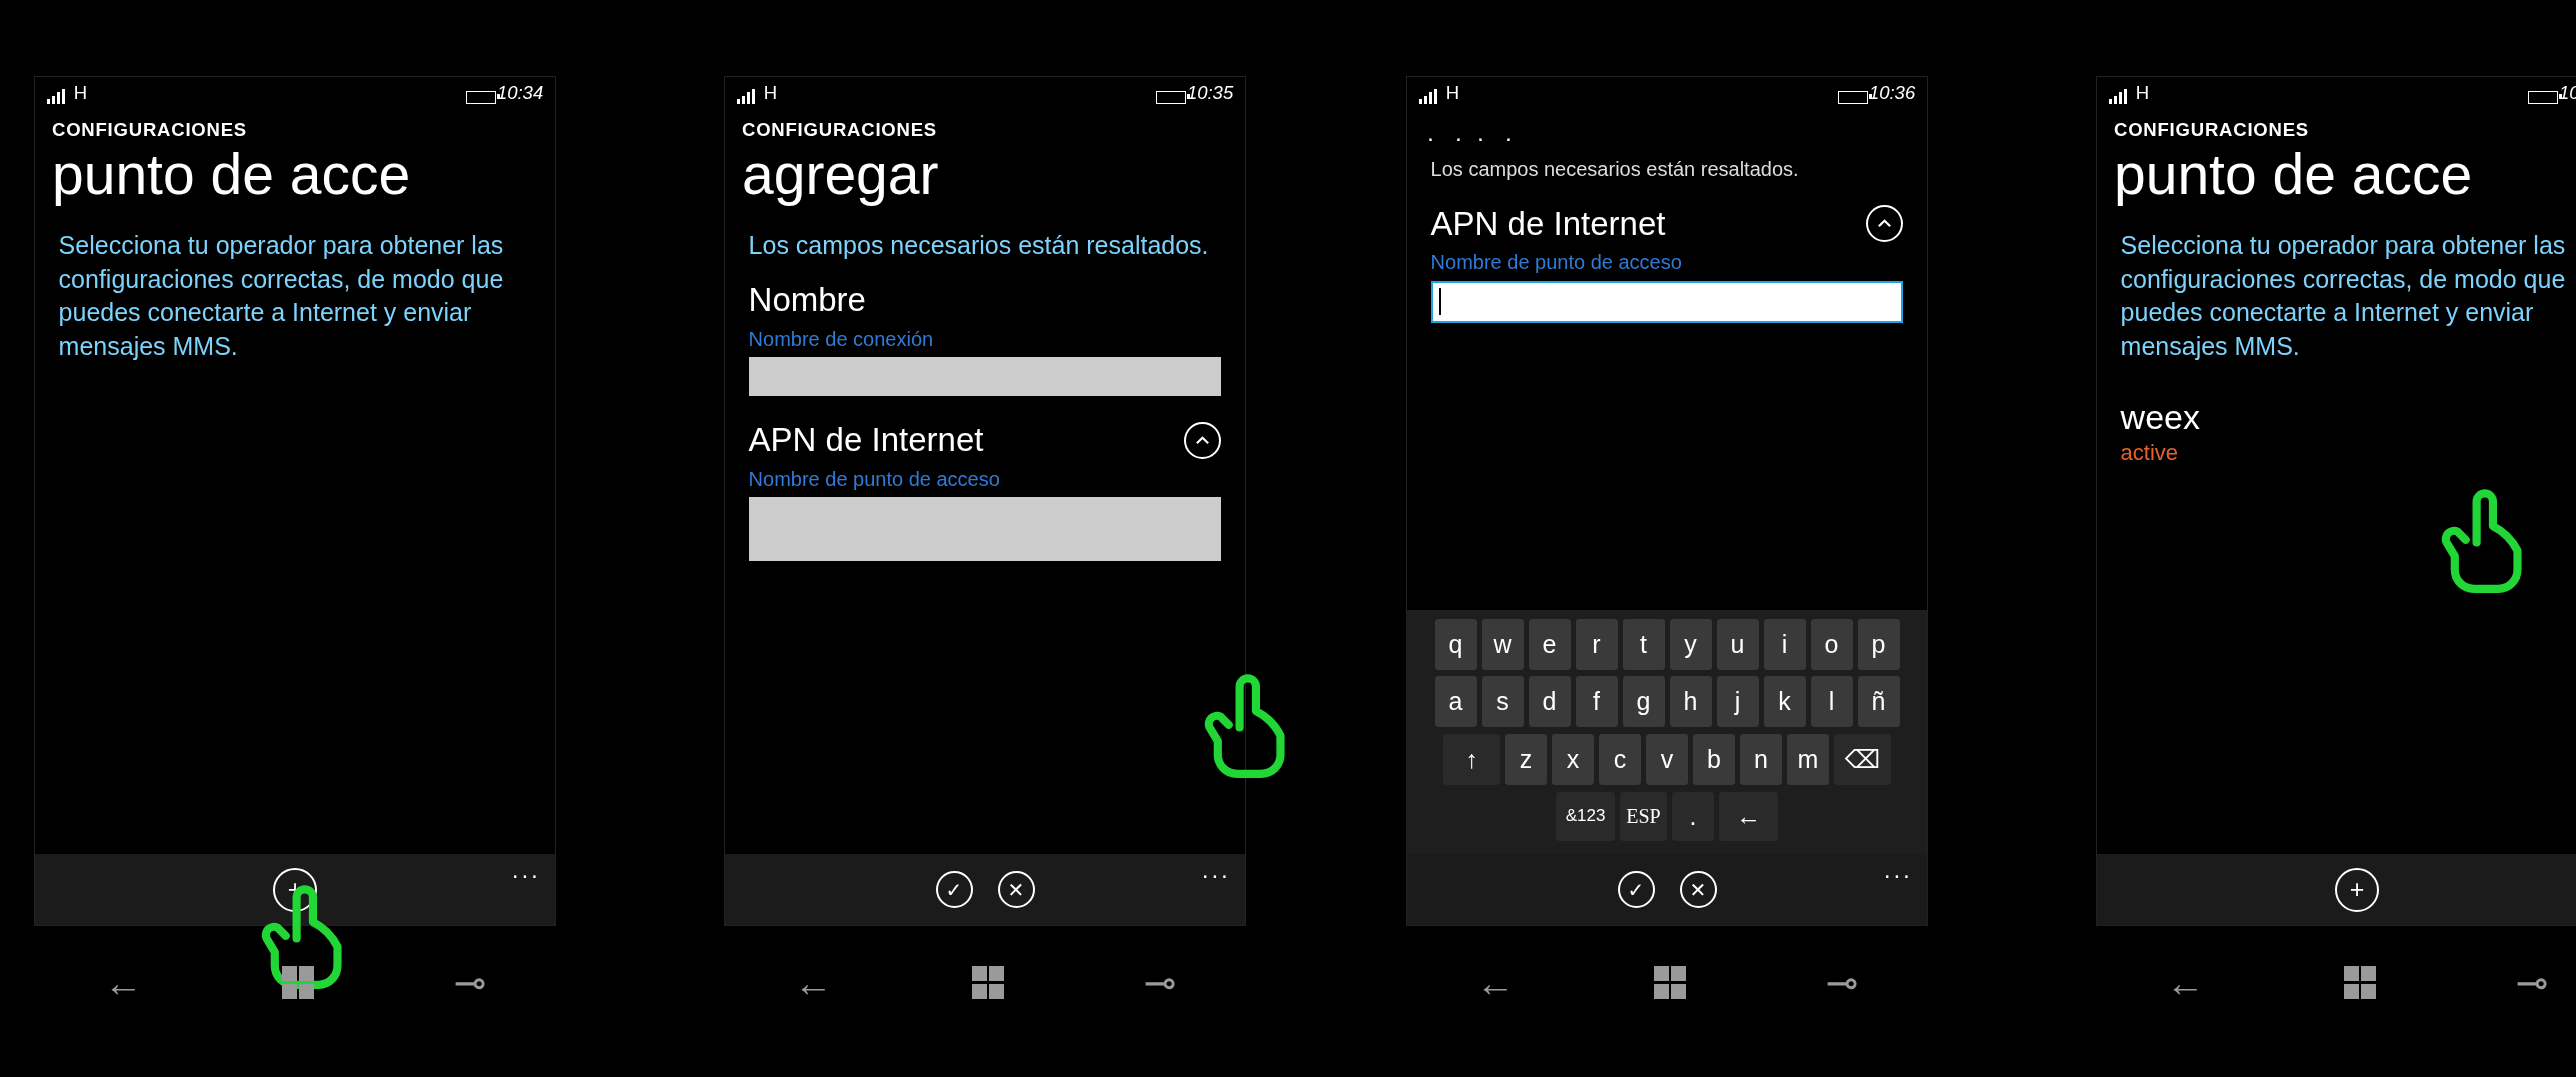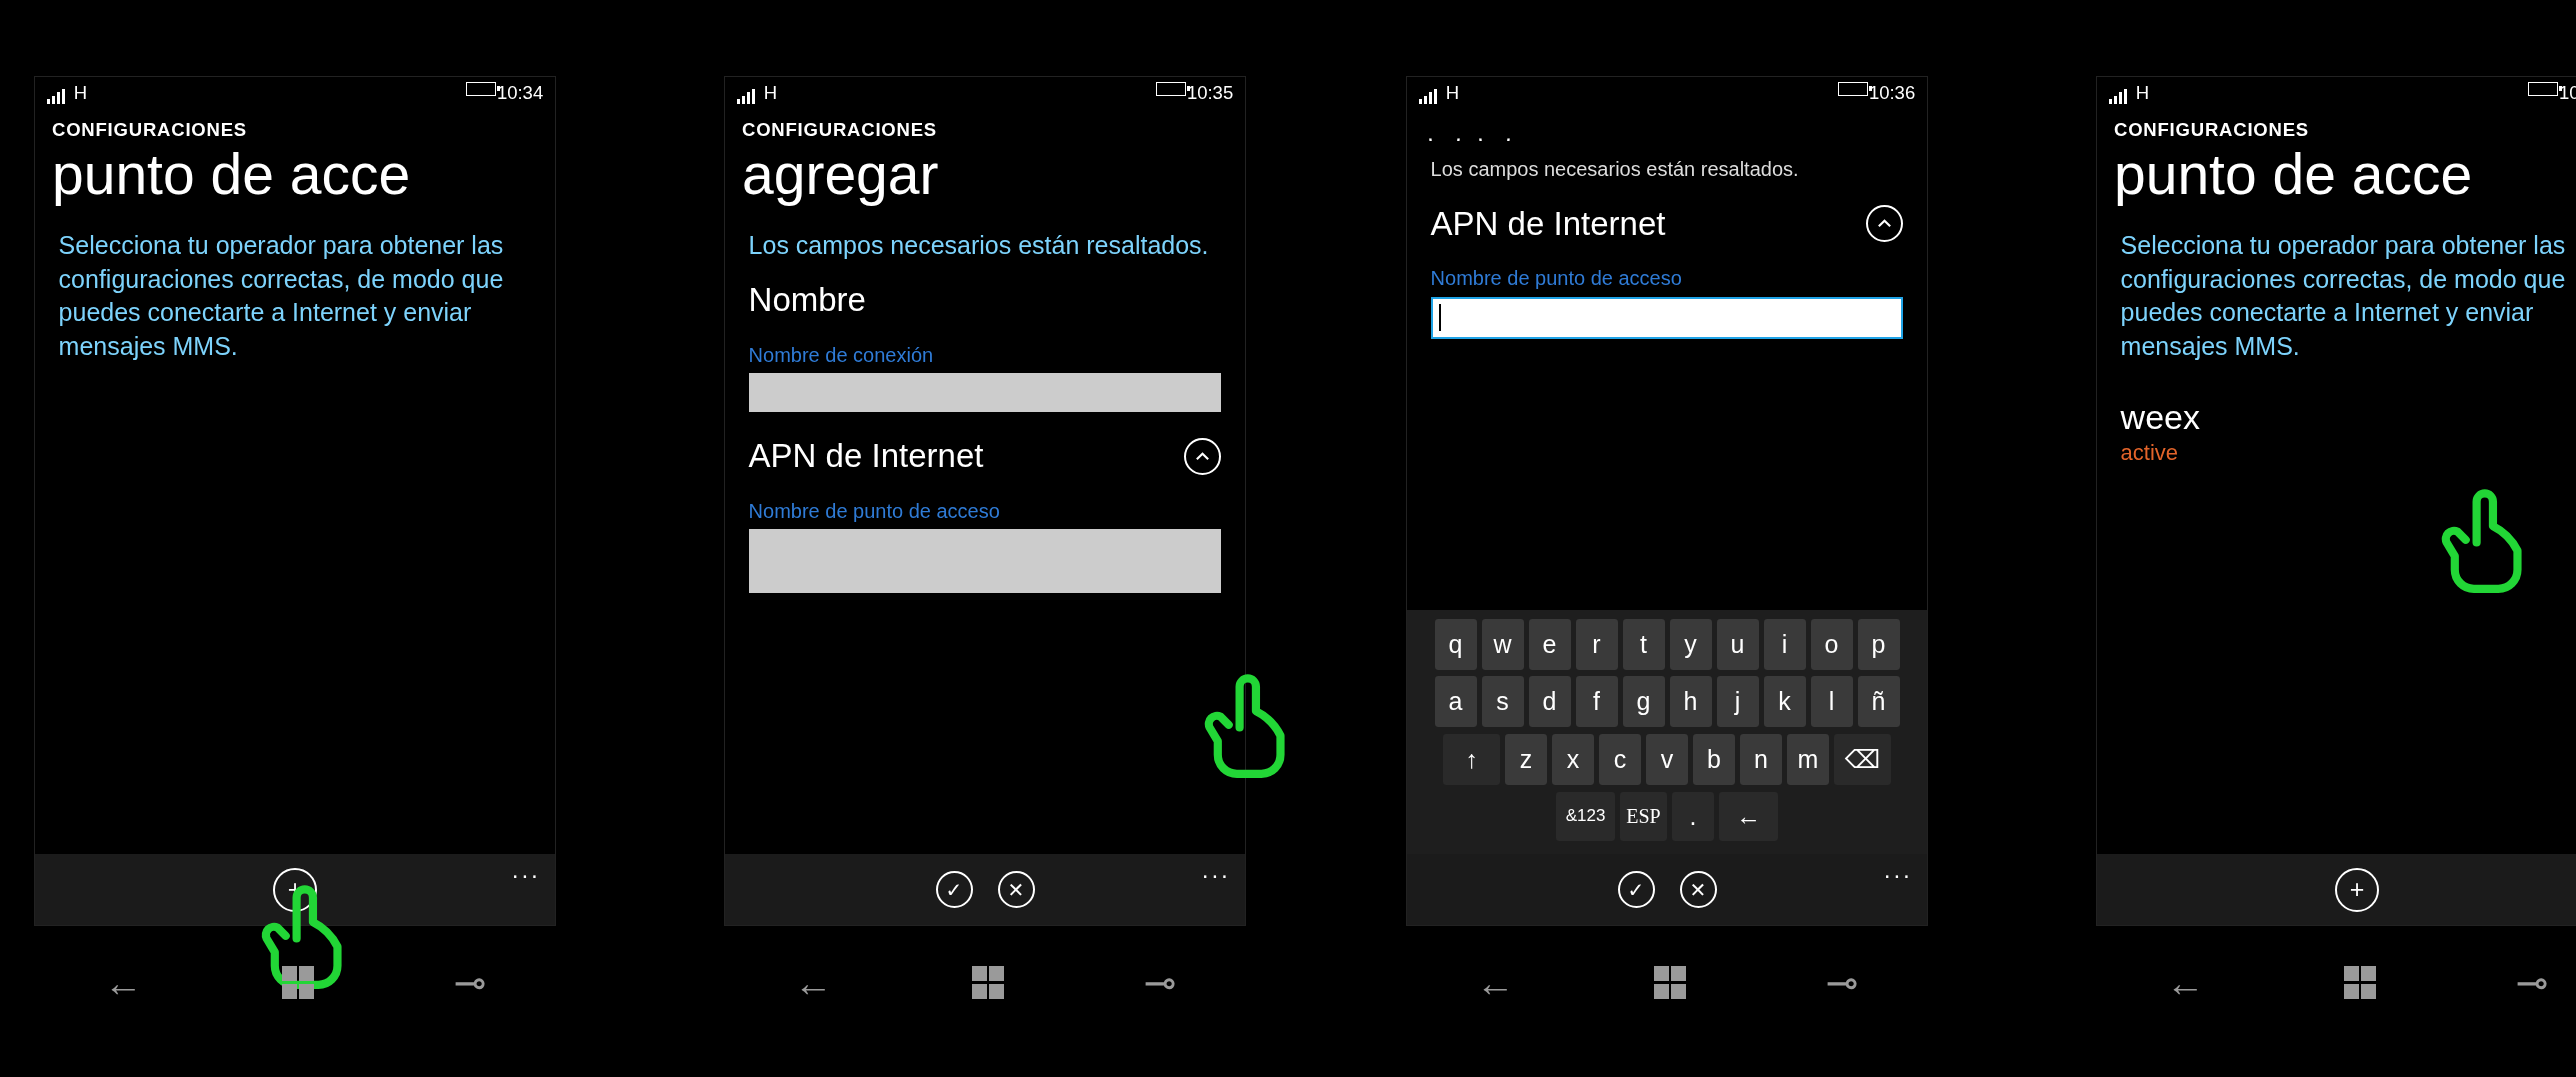--- a/index.html
+++ b/index.html
@@ -26,21 +26,21 @@
 
   .statusbar {
     display: flex;
     align-items: center;
     justify-content: space-between;
     padding: 5px 11.8px 3.4px 11.8px;
     font-size: 18.5px;
     color:#fff;
   }
   .sb-left { display:flex; gap:8.4px; align-items:flex-end; }
-  .sb-right { display:flex; gap:1px; align-items:flex-start; }
+  .sb-right { display:flex; gap:1px; align-items:flex-end;font-style:italic; }
   .signal { display:inline-flex; align-items:flex-end; gap:1.7px; }
   .signal span { width:3.4px; background:#fff; display:inline-block;}
   .signal span:nth-child(1){height:5px;}
   .signal span:nth-child(2){height:8.4px;}
   .signal span:nth-child(3){height:11.8px;}
   .signal span:nth-child(4){height:15px;}
   .battery {
     width:30px; height:13.5px; border:1.7px solid #fff; position:relative;
   }
   .battery::after{content:"";position:absolute;right:-5px;top:2.5px;width:3.4px;height:5px;background:#fff;}
@@ -66,21 +66,20 @@
   }
   .section-label {
     font-size:33px; font-weight:400; color:#fff;
     padding: 25px 23.6px 3.4px 23.6px;
     display:flex; justify-content:space-between; align-items:center;
   }
   .sublabel {
     color:#2F7BD6;
     font-size:20px;
     padding: 5px 23.6px 6.7px 23.6px;
-    margin-top: 16px;
   }
   .textbox {
     margin: 0 23.6px;
     height:39px;
     background:#CCCCCC;
     border:none;
   }
   .textbox.focused {
     background:#fff;
     border:2.5px solid #1FA3E6;

